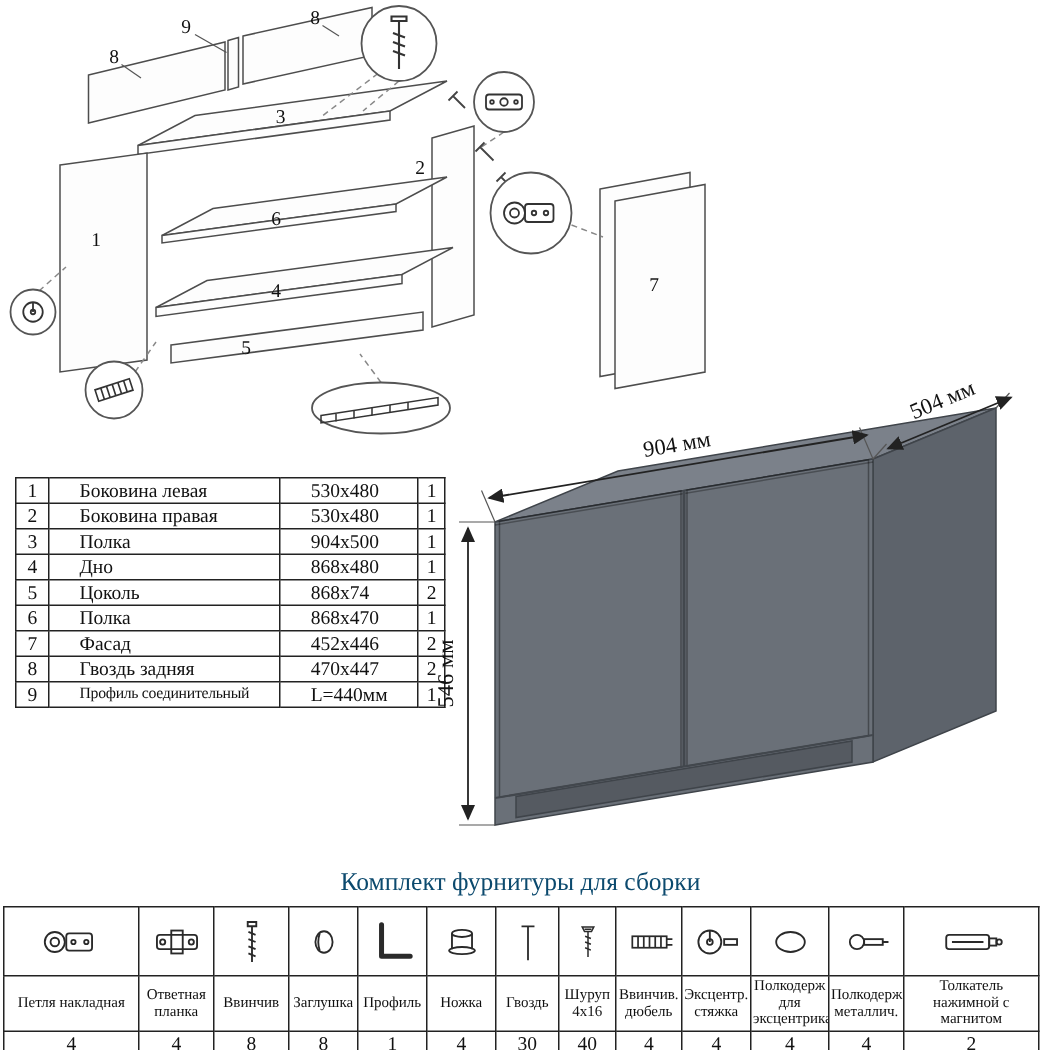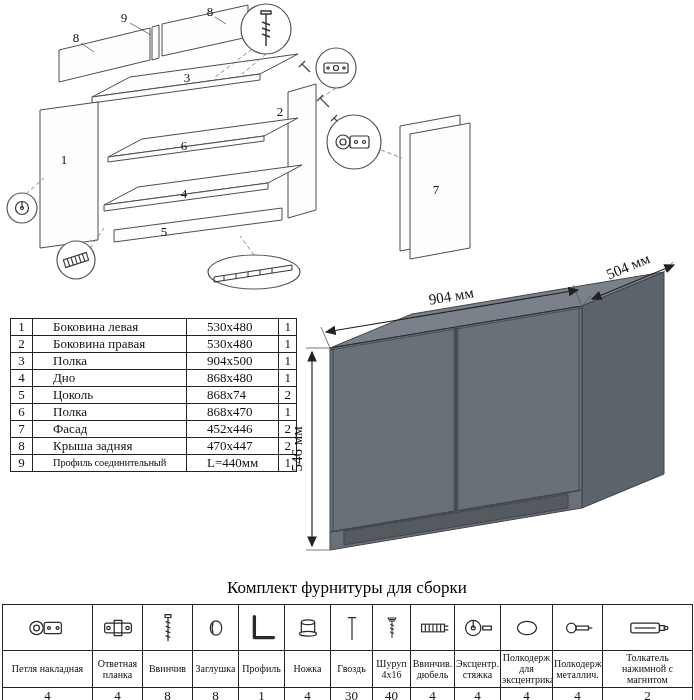--- a/index.html
+++ b/index.html
@@ -14,21 +14,21 @@
   .cabinet  { position:absolute; left:290px; top:255px; }
 
   .parts-table { position:absolute; left:10px; top:318px; border-collapse:collapse; background:#fff; }
   .parts-table td { border:1px solid #222; font-size:13px; height:17px; line-height:16px; padding:0 20px; white-space:nowrap; }
   .parts-table td.num  { width:22px; text-align:center; padding:0; }
   .parts-table td.name { width:152px; text-align:left; }
   .parts-table td.size { width:64px; text-align:left; }
   .parts-table td.qty  { width:18px; text-align:center; padding:0; }
   .parts-table tr.small td.name { font-size:10.5px; letter-spacing:-0.2px;text-align:right; }
 
-  .hw-title { position:absolute; left:0; top:578px; width:694px; text-align:center; font-size:17px; color:#000000; }
+  .hw-title { position:absolute; left:0; top:578px; width:694px; text-align:center; font-size:17px; color:#0c4a6e; }
 
   .hw-table { position:absolute; left:2px; top:604px; width:690px; border-collapse:collapse; table-layout:fixed; background:#fff; }
   .hw-table td { border:1px solid #222; text-align:center; vertical-align:middle; overflow:hidden; }
   .hw-table td.icon { height:46px; }
   .hw-table td.nm   { height:26px; font-size:10px; line-height:1.12; padding:1px;margin-left:29px; }
   .hw-table td.qt   { height:17px; font-size:13px; }
   .hw-table svg { display:block; margin:0 auto; }
 
   text.lbl { font-family:"Liberation Serif", serif; font-size:13px; fill:#111; }
   text.dim { font-family:"Liberation Serif", serif; font-size:15px; fill:#111; }
@@ -187,21 +187,21 @@
         <td class="qty">1</td>
       </tr>
       <tr>
         <td class="num">7</td>
         <td class="name">Фасад</td>
         <td class="size">452x446</td>
         <td class="qty">2</td>
       </tr>
       <tr>
         <td class="num">8</td>
-        <td class="name">Крыша задняя</td>
+        <td class="name">Гвоздь задняя</td>
         <td class="size">470x447</td>
         <td class="qty">2</td>
       </tr>
       <tr class="small">
         <td class="num">9</td>
         <td class="name">Профиль соединительный</td>
         <td class="size">L=440мм</td>
         <td class="qty">1</td>
       </tr>
     </tbody>

